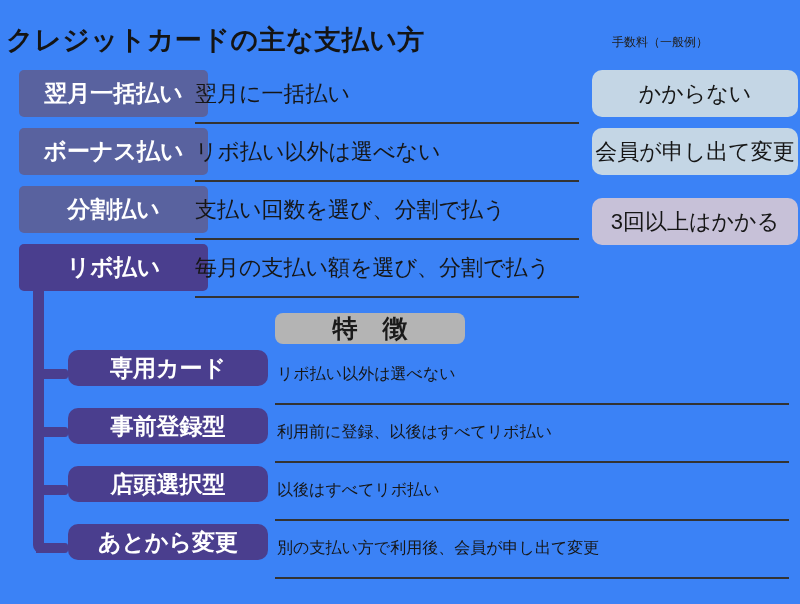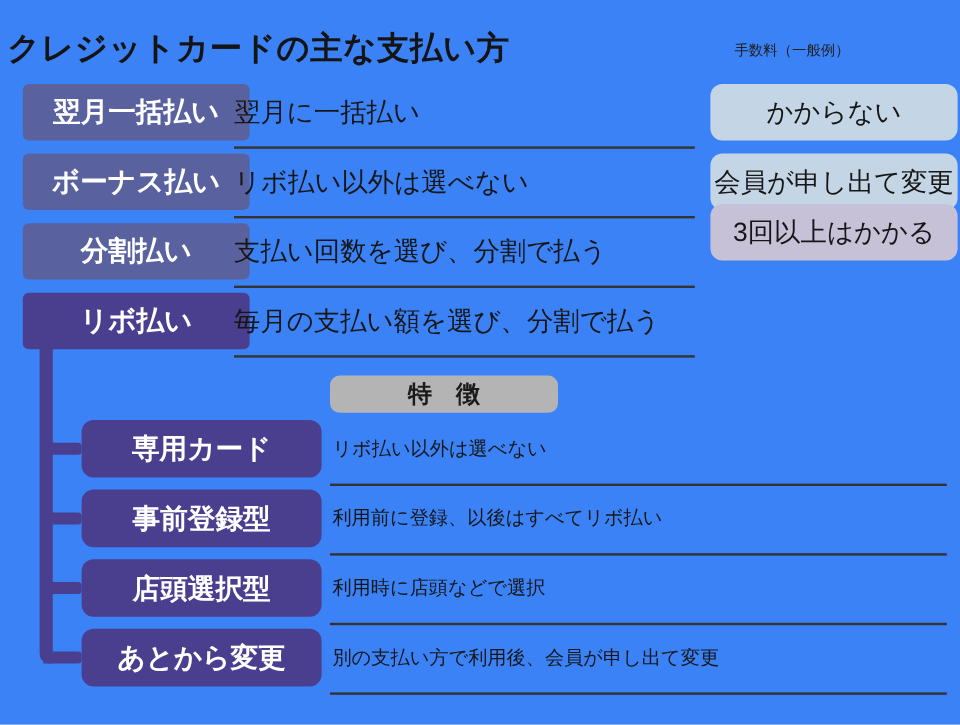--- a/index.html
+++ b/index.html
@@ -41,24 +41,24 @@
     border-radius:10px;
     display:flex;align-items:center;justify-content:center;
     font-size:22px;color:#161616;white-space:nowrap;
   }
   .fee-blue{background:#c4d6e5;}
   .fee-purple{background:#c7c1d8;}
   .features-header{
     position:absolute;left:275px;top:313px;width:190px;height:31px;
     background:#b4b4b4;border-radius:8px;
     display:flex;align-items:center;justify-content:center;
-    font-size:20px;font-weight:bold;color:#1a1a1a;white-space:nowrap;
+    font-size:25px;font-weight:bold;color:#1a1a1a;white-space:nowrap;
   }
   .sub-label{
-    position:absolute;left:68px;width:200px;height:48px;
+    position:absolute;left:68px;width:200px;height:36px;
     background:#4a3e8e;border-radius:10px;
     display:flex;align-items:center;justify-content:center;
     color:#ffffff;font-weight:bold;font-size:23px;white-space:nowrap;
   }
   .sub-desc{
     position:absolute;left:277px;width:515px;height:48px;
     display:flex;align-items:center;
     font-size:16px;color:#161616;white-space:nowrap;
   }
   .sub-sep{
@@ -87,21 +87,21 @@
   <div class="fee-box fee-blue" style="top:70px">かからない</div>
   <div class="main-sep" style="top:122px"></div>
 
   <div class="label-box blue-label" style="top:128px">ボーナス払い</div>
   <div class="main-desc" style="top:128px">リボ払い以外は選べない</div>
   <div class="fee-box fee-blue" style="top:128px">会員が申し出て変更</div>
   <div class="main-sep" style="top:180px"></div>
 
   <div class="label-box blue-label" style="top:186px">分割払い</div>
   <div class="main-desc" style="top:186px">支払い回数を選び、分割で払う</div>
-  <div class="fee-box fee-purple" style="top:170px">3回以上はかかる</div>
+  <div class="fee-box fee-purple" style="top:198px">3回以上はかかる</div>
   <div class="main-sep" style="top:238px"></div>
 
   <div class="label-box purple-label" style="top:244px">リボ払い</div>
   <div class="main-desc" style="top:244px">毎月の支払い額を選び、分割で払う</div>
   <div class="main-sep" style="top:296px"></div>
 
   <div class="trunk"></div>
   <div class="stub" style="top:369px"></div>
   <div class="stub" style="top:427px"></div>
   <div class="stub" style="top:485px"></div>
@@ -111,20 +111,20 @@
 
   <div class="sub-label" style="top:350px">専用カード</div>
   <div class="sub-desc" style="top:350px">リボ払い以外は選べない</div>
   <div class="sub-sep" style="top:403px"></div>
 
   <div class="sub-label" style="top:408px">事前登録型</div>
   <div class="sub-desc" style="top:408px">利用前に登録、以後はすべてリボ払い</div>
   <div class="sub-sep" style="top:461px"></div>
 
   <div class="sub-label" style="top:466px">店頭選択型</div>
-  <div class="sub-desc" style="top:466px">利用時に店頭などで選択</div>
+  <div class="sub-desc" style="top:466px">以後はすべてリボ払い</div>
   <div class="sub-sep" style="top:519px"></div>
 
   <div class="sub-label" style="top:524px">あとから変更</div>
   <div class="sub-desc" style="top:524px">別の支払い方で利用後、会員が申し出て変更</div>
   <div class="sub-sep" style="top:577px"></div>
 
 </div>
 
 </body></html>

